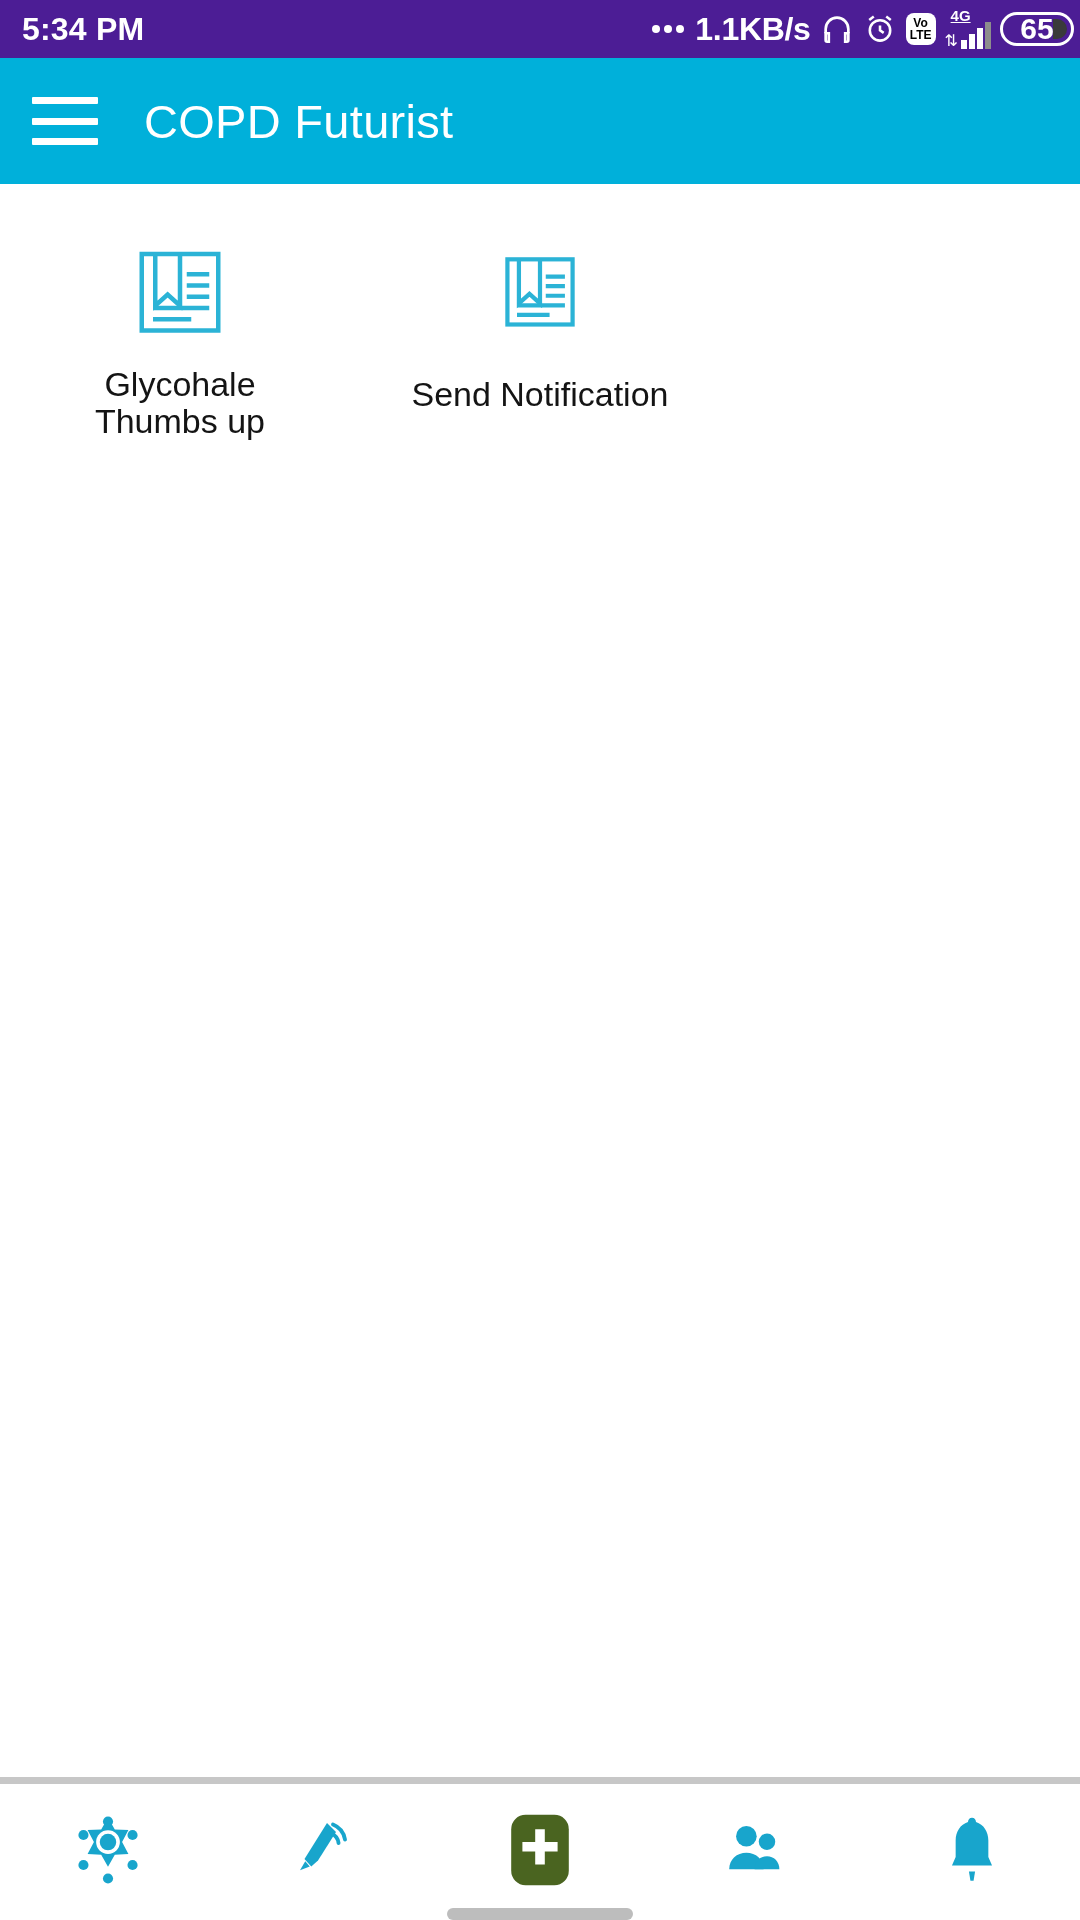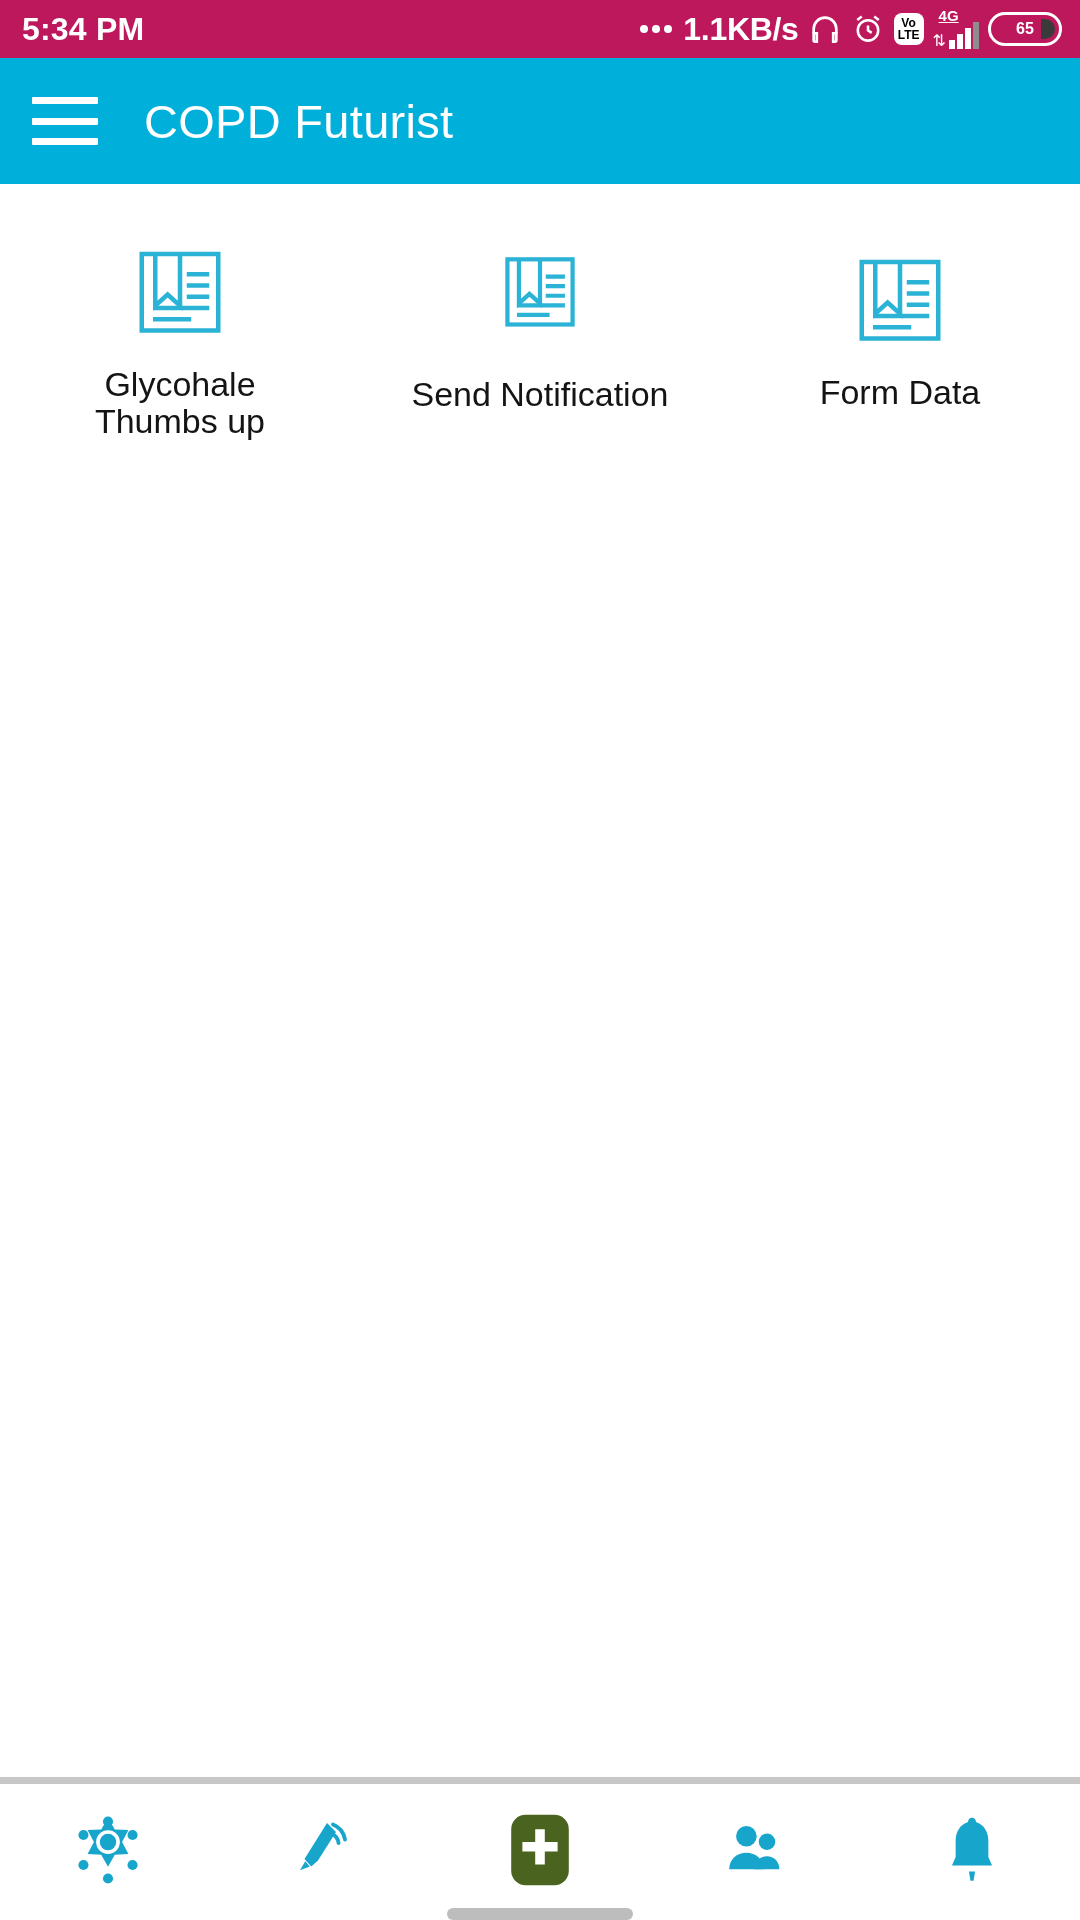--- a/index.html
+++ b/index.html
@@ -6,23 +6,23 @@
   html, body {
     width:1080px; height:1920px;
     background:#ffffff;
     font-family:"Liberation Sans", sans-serif;
     overflow:hidden;
   }
 
   
   #status-bar{
     height:58px; width:100%;
-    background:#be185d;
+    background:#4c1d95;
     display:flex; align-items:center;
-    padding:0 18px 0 22px;
+    padding:0 6px 0 22px;
     color:#ffffff;
   }
   #status-clock{
     font-size:32px; font-weight:bold;
     letter-spacing:0.2px;
   }
   #status-right{
     margin-left:auto;
     display:flex; align-items:center; gap:9px;
   }
@@ -44,21 +44,21 @@
   #updown{ font-size:16px; line-height:1; margin-right:1px; }
   #battery{
     width:74px;height:34px;border:3px solid #fff;border-radius:17px;
     display:flex;align-items:center;justify-content:center;
     position:relative;
   }
   #battery::after{
     content:""; position:absolute; right:4px; top:4px; bottom:4px; width:14px;
     background:#3a3a3a; border-radius:0 11px 11px 0;
   }
-  #battery-level{ font-size:16px; font-weight:bold; position:relative; z-index:2; }
+  #battery-level{ font-size:30px; font-weight:bold; position:relative; z-index:2; }
 
   
   #app-bar{
     height:126px; width:100%;
     background:#00b0da;
     display:flex; align-items:center;
     padding-left:32px;
   }
   #menu-icon{
     width:66px;height:48px;
@@ -197,30 +197,20 @@
     <div class="grid-icon" style="margin-top:18px">
       <svg width="92" height="92" viewBox="0 0 48 48" fill="none" stroke="#2bb3d6" stroke-width="2.2">
         <rect x="7" y="8" width="34" height="34"></rect>
         <path d="M13 8v23l5.5-5 5.5 5V8"></path>
         <path d="M27 17h10M27 22h10M27 27h10M12 32h25M12 37h17"></path>
       </svg>
     </div>
     <div class="grid-label" style="margin-top:26px">Send Notification</div>
   </div>
 
-  <div class="grid-item gi-3" style="padding-top:36px">
-    <div class="grid-icon">
-      <svg width="108" height="108" viewBox="0 0 48 48" fill="none" stroke="#2bb3d6" stroke-width="2">
-        <rect x="7" y="8" width="34" height="34"></rect>
-        <path d="M13 8v23l5.5-5 5.5 5V8"></path>
-        <path d="M27 17h10M27 22h10M27 27h10M12 32h25M12 37h17"></path>
-      </svg>
-    </div>
-    <div class="grid-label">Form Data</div>
-  </div>
 
 </div>
 
 <div id="divider"></div>
 
 <div id="bottom-nav">
 
   <div class="nav-item">
     <div>
       <svg width="76" height="76" viewBox="0 0 48 48" fill="#18a5cc">

